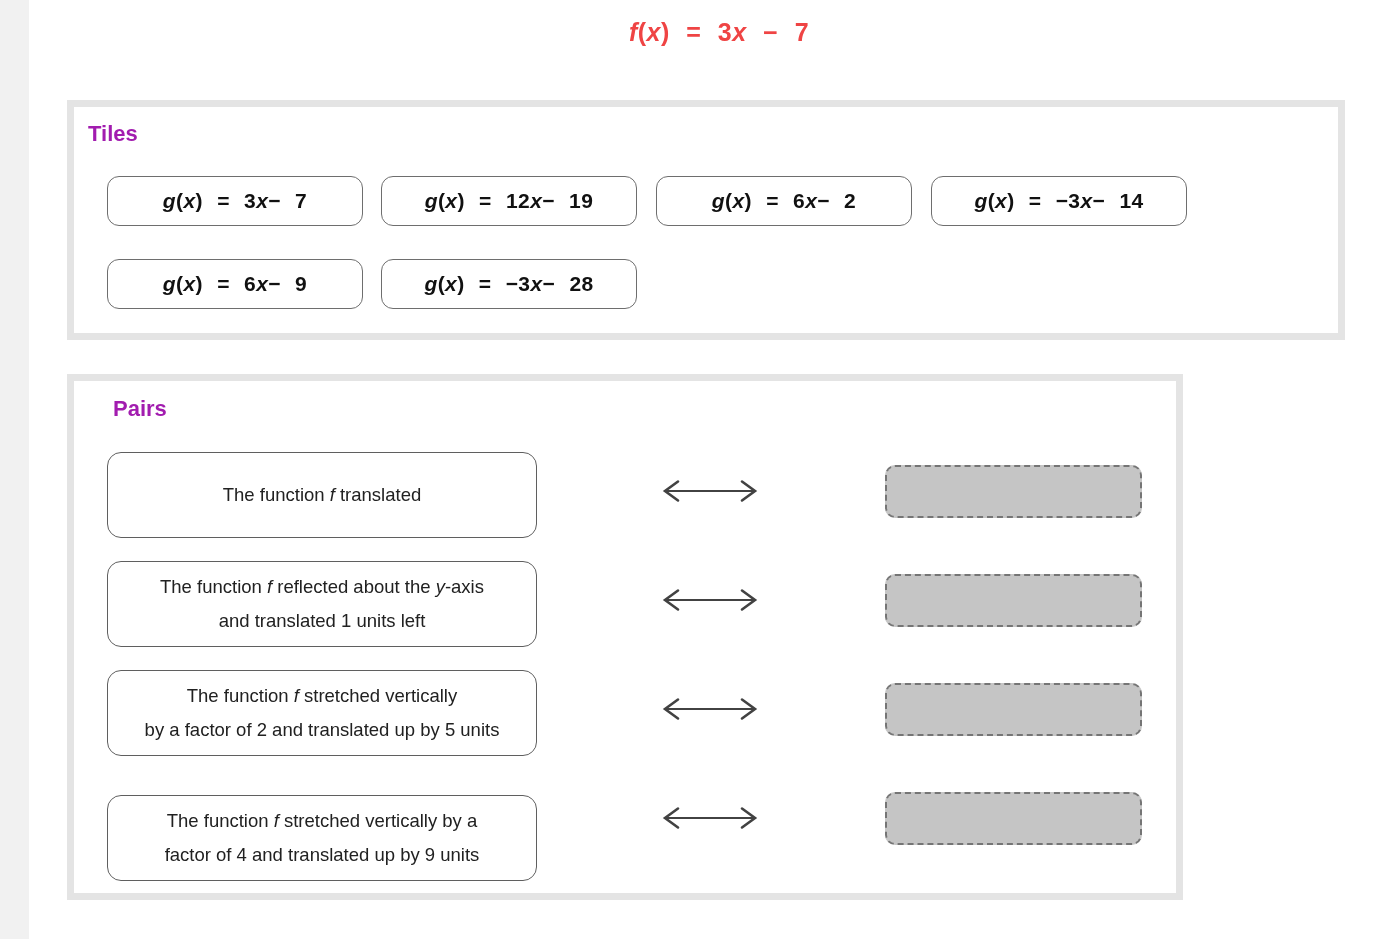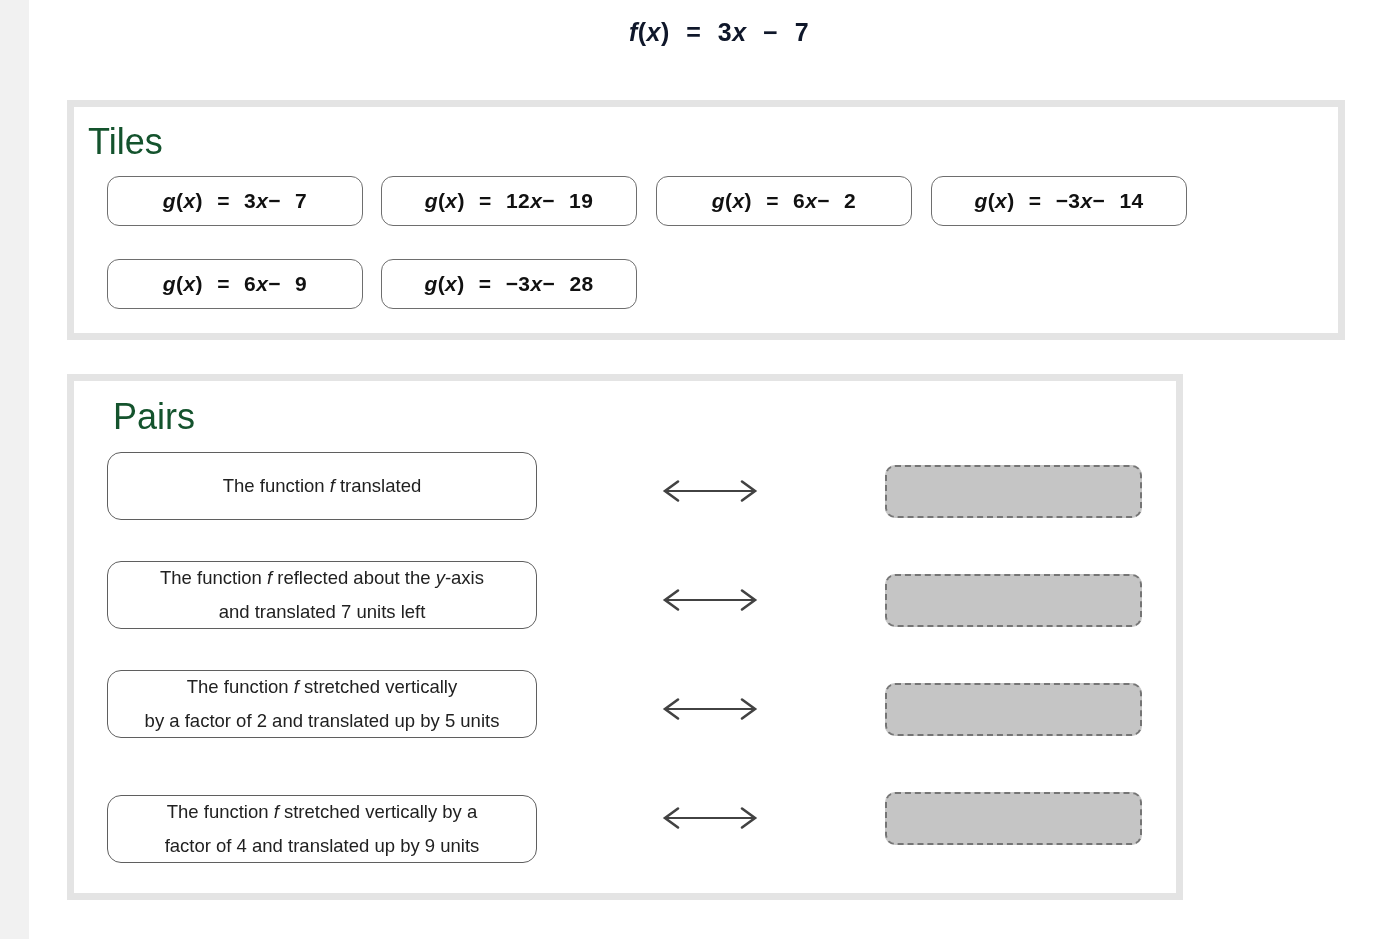--- a/index.html
+++ b/index.html
@@ -19,37 +19,37 @@
     width: 29px; height: 939px;
     background: #f1f1f1;
   }
   .header-eq {
     position: absolute;
     left: 419px; top: 18px;
     width: 600px;
     text-align: center;
     font-size: 25px;
     font-weight: 600;
-    color: #0f172a;
+    color: #ef4444;
     word-spacing: 9px;
     letter-spacing: 0.5px;
   }
   .header-eq i, .math i { font-style: italic; }
   .panel {
     position: absolute;
     background: #ffffff;
     border: 7px solid #e4e4e4;
   }
   .panel-tiles { left: 67px; top: 100px; width: 1278px; height: 240px; }
   .panel-pairs { left: 67px; top: 374px; width: 1116px; height: 526px; }
   .panel-label {
     position: absolute;
-    font-size: 36px;
-    color: #14532d;
-    font-weight: 400;
+    font-size: 22px;
+    color: #a21caf;
+    font-weight: 700;
   }
   .label-tiles { left: 88px; top: 121px; }
   .label-pairs { left: 88px; top: 396px; margin-left: 25px; }
   .tile {
     position: absolute;
     width: 256px; height: 50px;
     border: 1.5px solid #6e6e6e;
     border-radius: 12px;
     background: #ffffff;
     display: flex;
@@ -58,21 +58,21 @@
     font-size: 21px;
     font-weight: 600;
     color: #111111;
     word-spacing: 8px;
     letter-spacing: 0.4px;
     cursor: grab;
   }
   .pair-card {
     position: absolute;
     left: 107px;
-    width: 430px; height: 68px;
+    width: 430px; height: 86px;
     border: 1.5px solid #5f5f5f;
     border-radius: 14px;
     background: #ffffff;
     display: flex;
     flex-direction: column;
     align-items: center;
     justify-content: center;
     text-align: center;
     font-size: 18.5px;
     line-height: 34px;
@@ -119,21 +119,21 @@
   </div>
   <svg class="arrow" style="top:477px;" viewBox="0 0 106 28">
     <line x1="9" y1="14" x2="97" y2="14" stroke="#424242" stroke-width="2"></line>
     <polyline points="21,4.5 8,14 21,23.5" fill="none" stroke="#424242" stroke-width="2.6" stroke-linecap="round"></polyline>
     <polyline points="85,4.5 98,14 85,23.5" fill="none" stroke="#424242" stroke-width="2.6" stroke-linecap="round"></polyline>
   </svg>
   <div class="dropzone" style="top:465px;"></div>
 
   <div class="pair-card" style="top:561px;align-items:center;">
     <span>The function <i>f</i> reflected about the <i>y</i>-axis</span>
-    <span>and translated 7 units left</span>
+    <span>and translated 1 units left</span>
   </div>
   <svg class="arrow" style="top:586px;" viewBox="0 0 106 28">
     <line x1="9" y1="14" x2="97" y2="14" stroke="#424242" stroke-width="2"></line>
     <polyline points="21,4.5 8,14 21,23.5" fill="none" stroke="#424242" stroke-width="2.6" stroke-linecap="round"></polyline>
     <polyline points="85,4.5 98,14 85,23.5" fill="none" stroke="#424242" stroke-width="2.6" stroke-linecap="round"></polyline>
   </svg>
   <div class="dropzone" style="top:574px;"></div>
 
   <div class="pair-card" style="top:670px;align-items:center;">
     <span>The function <i>f</i> stretched vertically</span>

